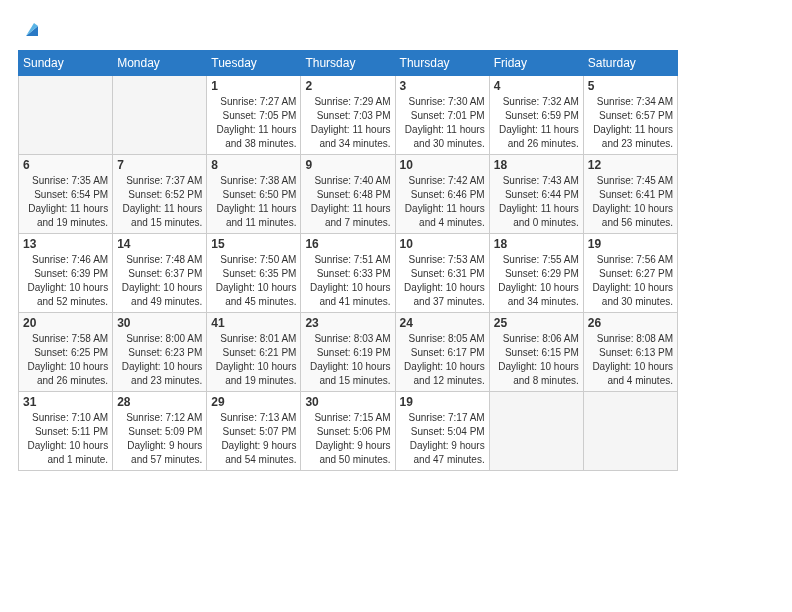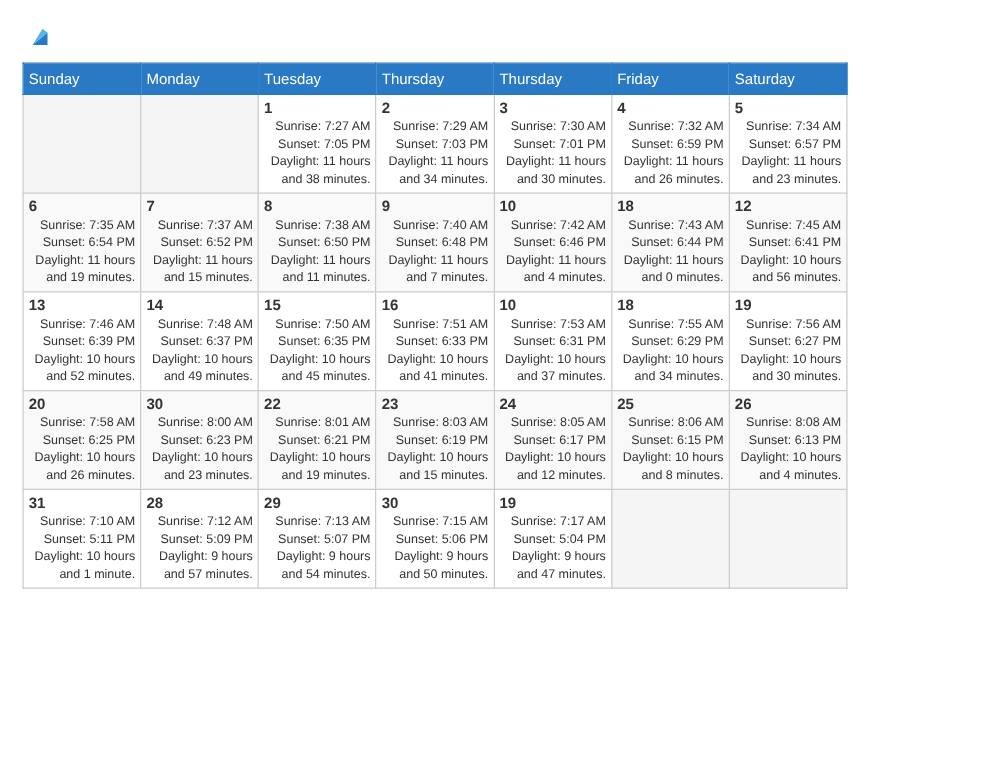--- a/index.html
+++ b/index.html
@@ -218,21 +218,21 @@
         <tr class="row-even">
           <td>
             <div class="day-num">20</div>
             <div class="day-info">Sunrise: 7:58 AM<br>Sunset: 6:25 PM<br>Daylight: 10 hours and 26 minutes.</div>
           </td>
           <td>
             <div class="day-num">30</div>
             <div class="day-info">Sunrise: 8:00 AM<br>Sunset: 6:23 PM<br>Daylight: 10 hours and 23 minutes.</div>
           </td>
           <td>
-            <div class="day-num">22</div>
+            <div class="day-num">41</div>
             <div class="day-info">Sunrise: 8:01 AM<br>Sunset: 6:21 PM<br>Daylight: 10 hours and 19 minutes.</div>
           </td>
           <td>
             <div class="day-num">23</div>
             <div class="day-info">Sunrise: 8:03 AM<br>Sunset: 6:19 PM<br>Daylight: 10 hours and 15 minutes.</div>
           </td>
           <td>
             <div class="day-num">24</div>
             <div class="day-info">Sunrise: 8:05 AM<br>Sunset: 6:17 PM<br>Daylight: 10 hours and 12 minutes.</div>
           </td>

